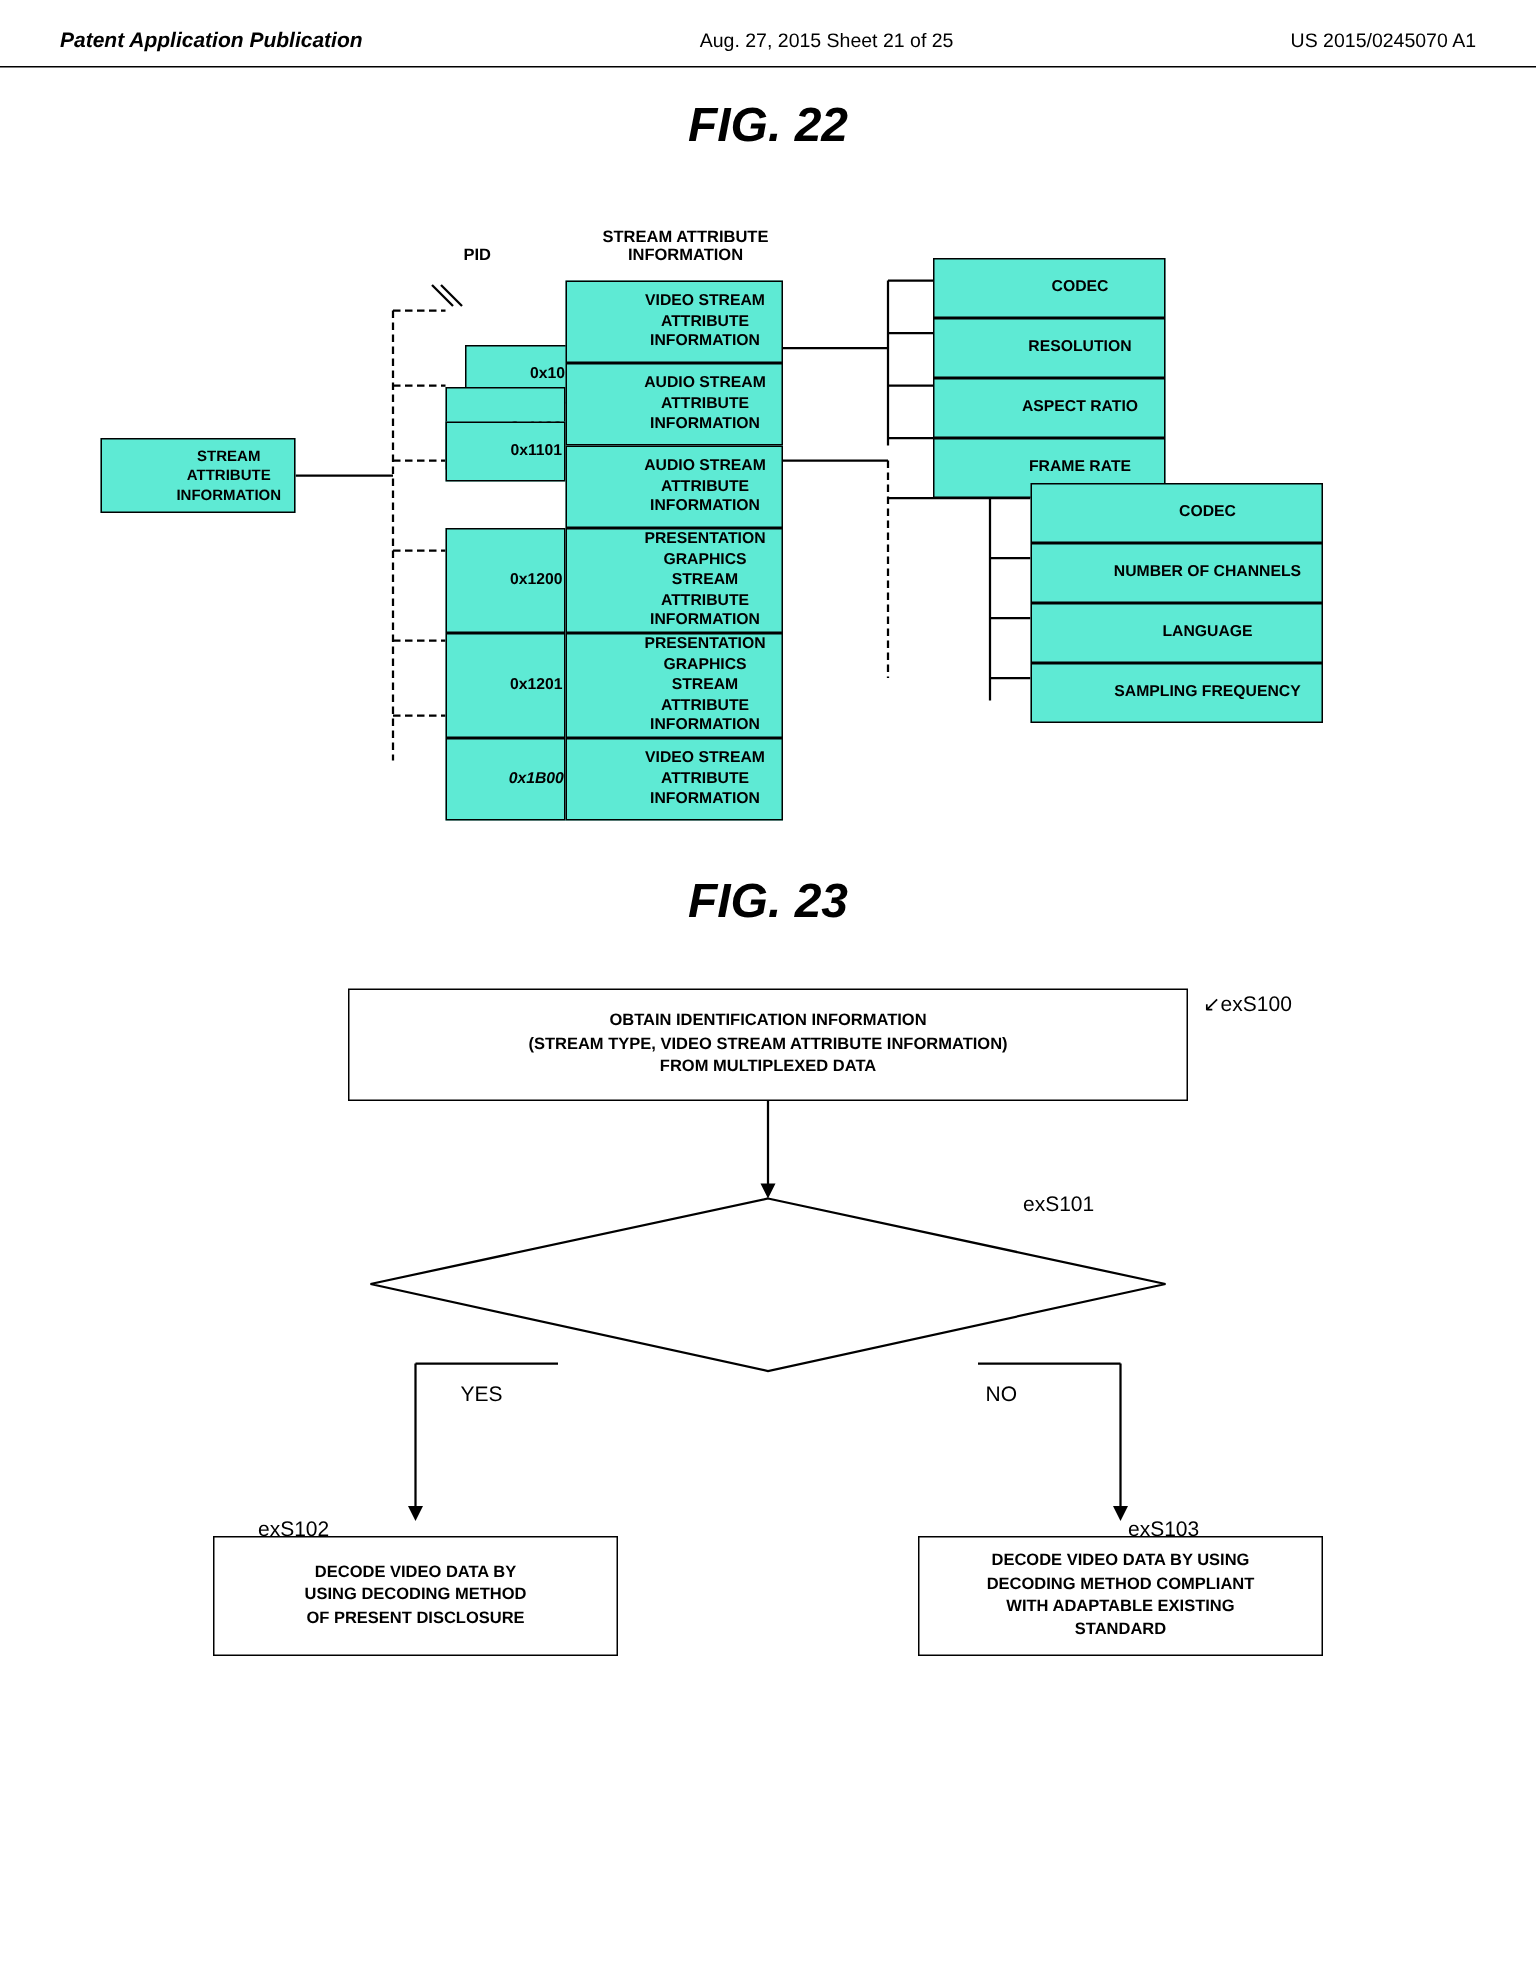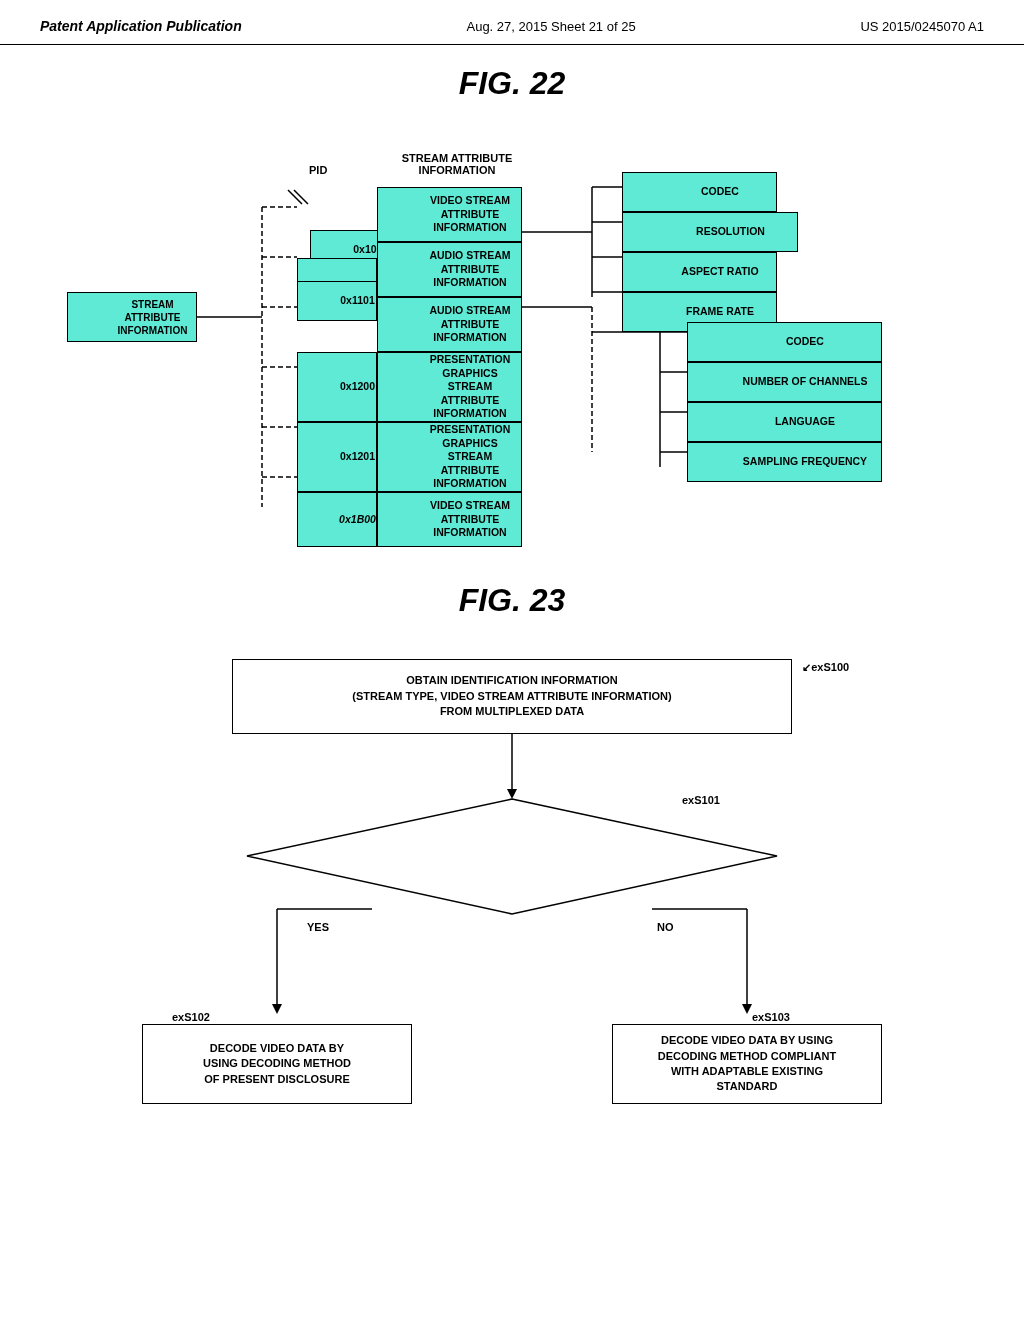--- a/index.html
+++ b/index.html
@@ -120,22 +120,22 @@
       align-items: center;
       justify-content: center;
       text-align: center;
       font-size: 11px;
       font-weight: bold;
       line-height: 1.4;
     }
 
     .label-small {
       position: absolute;
-      font-size: 11px;
-      font-weight: bold;
+      font-size: 14px;
+      font-weight: normal;
     }
   </style>
 </head>
 <body>
 
 <div class="header">
   <div class="header-left">Patent Application Publication</div>
   <div class="header-center">Aug. 27, 2015  Sheet 21 of 25</div>
   <div class="header-right">US 2015/0245070 A1</div>
 </div>
@@ -195,21 +195,21 @@
     <div class="box" style="left:235px; top:230px; width:80px; height:70px;">0x1200</div>
     <div class="box" style="left:315px; top:230px; width:145px; height:70px;">PRESENTATION<br>GRAPHICS STREAM<br>ATTRIBUTE INFORMATION</div>
 
     <div class="box" style="left:235px; top:300px; width:80px; height:70px;">0x1201</div>
     <div class="box" style="left:315px; top:300px; width:145px; height:70px;">PRESENTATION<br>GRAPHICS STREAM<br>ATTRIBUTE INFORMATION</div>
 
     <div class="box" style="left:235px; top:370px; width:80px; height:55px;font-style:italic;">0x1B00</div>
     <div class="box" style="left:315px; top:370px; width:145px; height:55px;">VIDEO STREAM<br>ATTRIBUTE INFORMATION</div>
 
     <div class="box" style="left:560px; top:50px; width:155px; height:40px;">CODEC</div>
-    <div class="box" style="left:560px; top:90px; width:176px; height:40px;text-align:center;">RESOLUTION</div>
+    <div class="box" style="left:560px; top:90px; width:155px; height:40px;text-align:center;">RESOLUTION</div>
     <div class="box" style="left:560px; top:130px; width:155px; height:40px;">ASPECT RATIO</div>
     <div class="box" style="left:560px; top:170px; width:155px; height:40px;">FRAME RATE</div>
 
     <div class="box" style="left:625px; top:200px; width:195px; height:40px;">CODEC</div>
     <div class="box" style="left:625px; top:240px; width:195px; height:40px;">NUMBER OF CHANNELS</div>
     <div class="box" style="left:625px; top:280px; width:195px; height:40px;">LANGUAGE</div>
     <div class="box" style="left:625px; top:320px; width:195px; height:40px;">SAMPLING FREQUENCY</div>
   </div>
 
   <div class="fig23-section">

